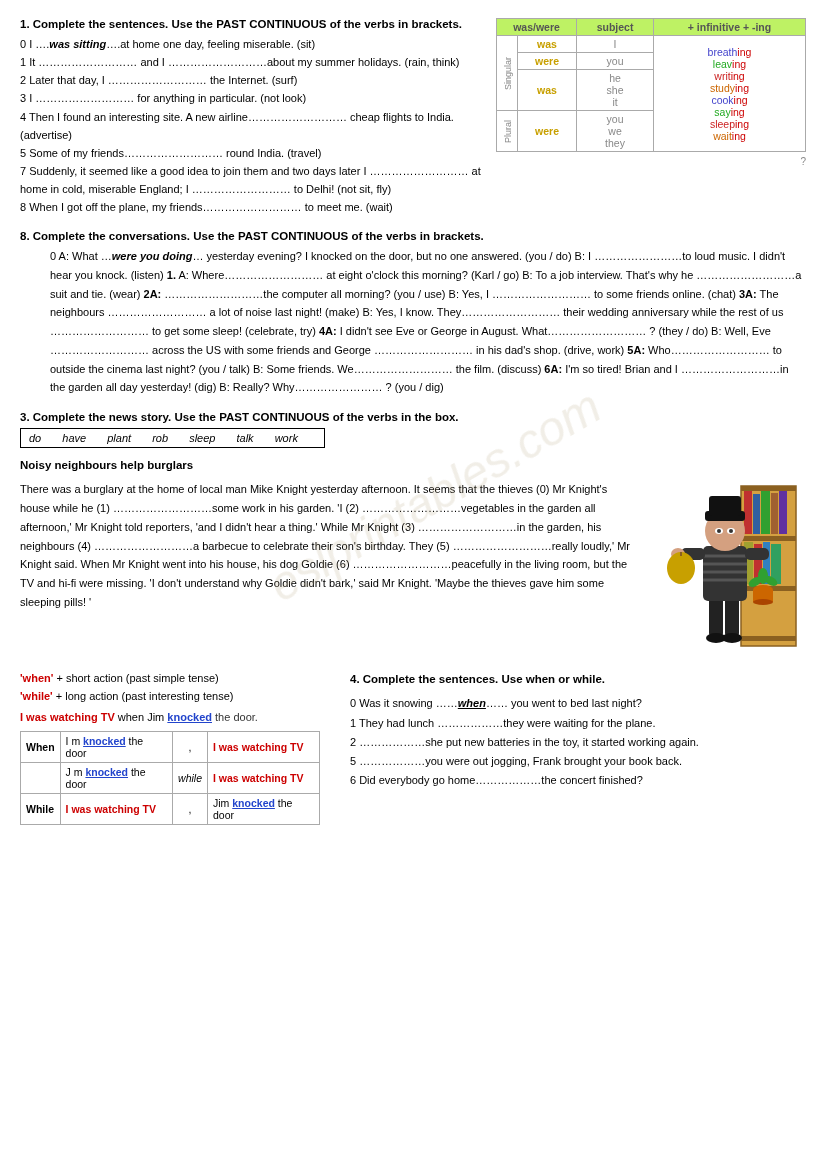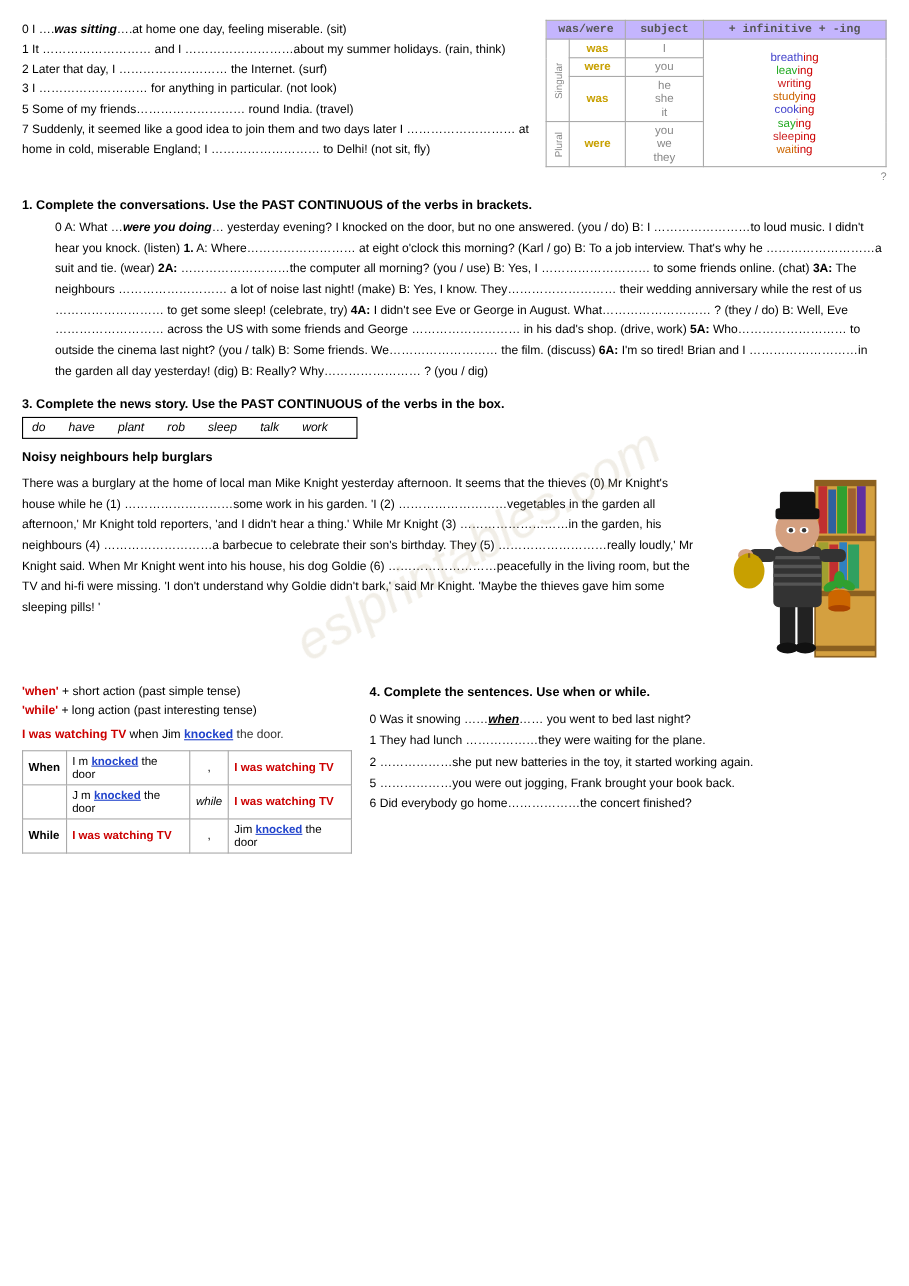--- a/index.html
+++ b/index.html
@@ -31,24 +31,23 @@
       border: 1px solid #aaa;
       font-size: 10.5px;
     }
     .grammar-table th, .grammar-table td {
       border: 1px solid #aaa;
       padding: 2px 5px;
       text-align: center;
       vertical-align: middle;
     }
     .grammar-table .header-row th {
-      background: #c4b5fd;
+      background: #bef264;
       font-weight: bold;
       color: #555;
-      font-family: Liberation Mono, monospace;
     }
     .was-were { color: #c8a000; font-weight: bold; }
     .subject-col { color: #888; }
     .ing-words { text-align: left; padding-left: 8px; }
     .ing-b { color: #4444cc; }
     .ing-g { color: #22aa22; }
     .ing-r { color: #cc2222; }
     .ing-o { color: #cc6600; }
 
     .ex1-lines { line-height: 1.65; }
@@ -71,21 +70,21 @@
       width: 160px;
       flex-shrink: 0;
       display: flex;
       align-items: flex-start;
       justify-content: center;
     }
 
     
     .bottom-layout {
       display: flex;
-      gap: 16px;
+      gap: 30px;
       margin-top: 10px;
     }
     .when-while-block {
       width: 300px;
       flex-shrink: 0;
     }
     .when-while-title {
       font-size: 11px;
       margin-bottom: 6px;
       line-height: 1.6;
@@ -138,27 +137,30 @@
     
     .story-title { font-weight: bold; font-size: 11.5px; margin-bottom: 5px; }
   </style>
 </head>
 <body>
 
 <div class="watermark">eslprintables.com</div>
 
 <div class="top-layout">
   <div class="ex1-block">
+    <div class="section-title">1. Complete the sentences. Use the PAST CONTINUOUS of the verbs in brackets.</div>
     <div class="ex1-lines">
       <div>0 I ….<span class="answer">was sitting</span>….at home one day, feeling miserable. (sit)</div>
       <div>1 It ……………………… and I ………………………about my summer holidays. (rain, think)</div>
       <div>2 Later that day, I ……………………… the Internet. (surf)</div>
       <div>3 I ……………………… for anything in particular. (not look)</div>
+      <div>4 Then I found an interesting site. A new airline……………………… cheap flights to India. (advertise)</div>
       <div>5 Some of my friends……………………… round India. (travel)</div>
       <div>7 Suddenly, it seemed like a good idea to join them and two days later I ……………………… at home in cold, miserable England; I ……………………… to Delhi! (not sit, fly)</div>
+      <div>8 When I got off the plane, my friends……………………… to meet me. (wait)</div>
     </div>
   </div>
 
   <div class="grammar-table-wrap">
     <table class="grammar-table">
       <thead>
         <tr class="header-row">
           <th colspan="2">was/were</th>
           <th>subject</th>
           <th>+ infinitive + -ing</th>
@@ -193,21 +195,21 @@
           <td class="was-were" style="color:#c8a000; font-weight:bold;">were</td>
           <td class="subject-col">you<br>we<br>they</td>
         </tr>
       </tbody>
     </table>
     <div style="font-size:10px; color:#888; margin-top:4px; text-align:right;">?</div>
   </div>
 </div>
 
 <div class="section">
-  <div class="section-title">1. Complete the conversations. Use the PAST CONTINUOUS of the verbs in brackets.</div>
+  <div class="section-title">8. Complete the conversations. Use the PAST CONTINUOUS of the verbs in brackets.</div>
   <div class="ex2-block">
     <span>0 A: What …<span class="answer">were you doing</span>… yesterday evening? I knocked on the door, but no one answered. (you / do) B: I ……………………to loud music. I didn't hear you knock. (listen) <span class="bold">1.</span> A: Where……………………… at eight o'clock this morning? (Karl / go) B: To a job interview. That's why he ………………………a suit and tie. (wear) <span class="bold">2A:</span> ………………………the computer all morning? (you / use) B: Yes, I ……………………… to some friends online. (chat) <span class="bold">3A:</span> The neighbours ……………………… a lot of noise last night! (make) B: Yes, I know. They……………………… their wedding anniversary while the rest of us ……………………… to get some sleep! (celebrate, try) <span class="bold">4A:</span> I didn't see Eve or George in August. What……………………… ? (they / do) B: Well, Eve ……………………… across the US with some friends and George ……………………… in his dad's shop. (drive, work) <span class="bold">5A:</span> Who……………………… to outside the cinema last night? (you / talk) B: Some friends. We……………………… the film. (discuss) <span class="bold">6A:</span> I'm so tired! Brian and I ………………………in the garden all day yesterday! (dig) B: Really? Why…………………… ? (you / dig)</span>
   </div>
 </div>
 
 <div class="section">
   <div class="section-title">3. Complete the news story. Use the PAST CONTINUOUS of the verbs in the box.</div>
   <div class="verb-box">
     <span>do</span>
     <span>have</span>

